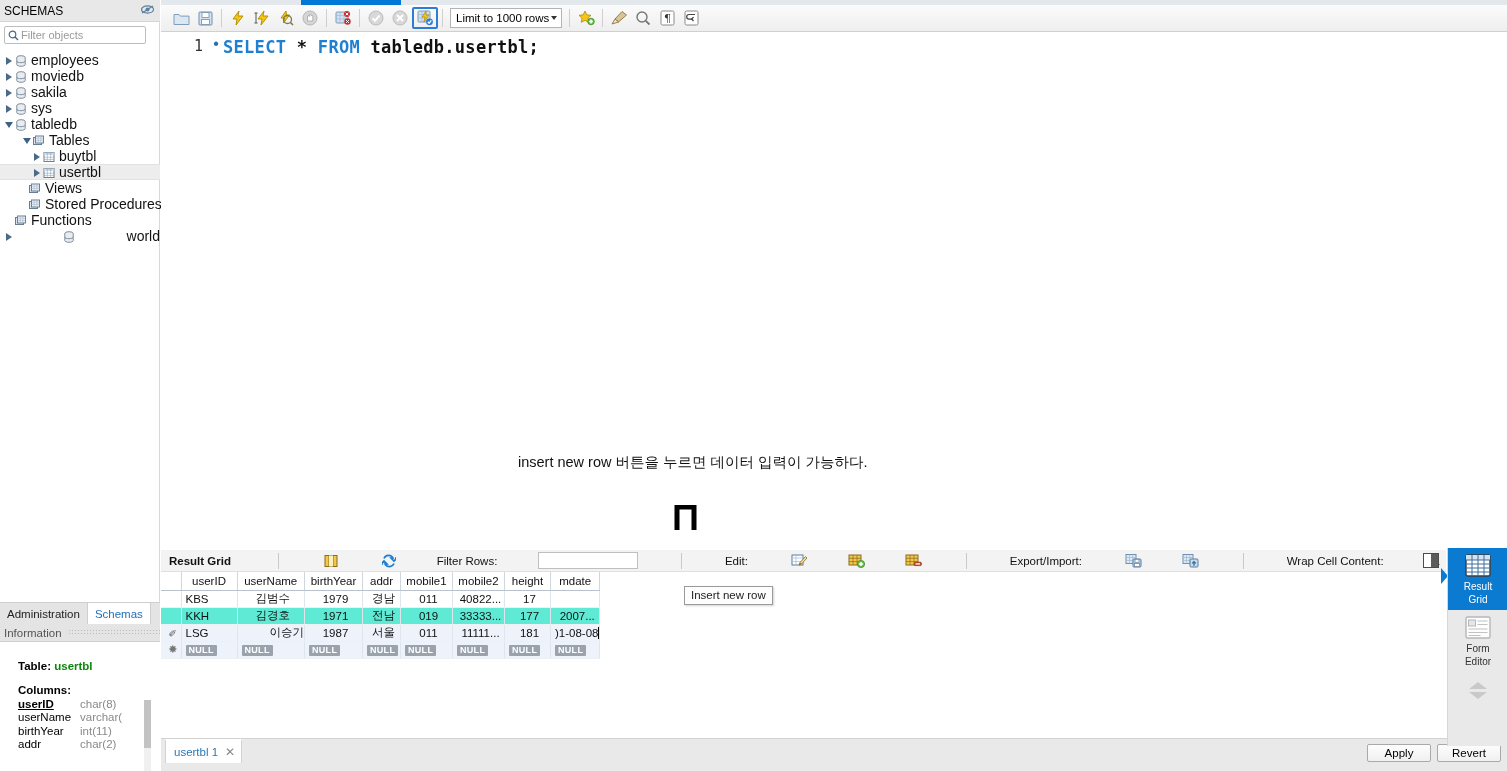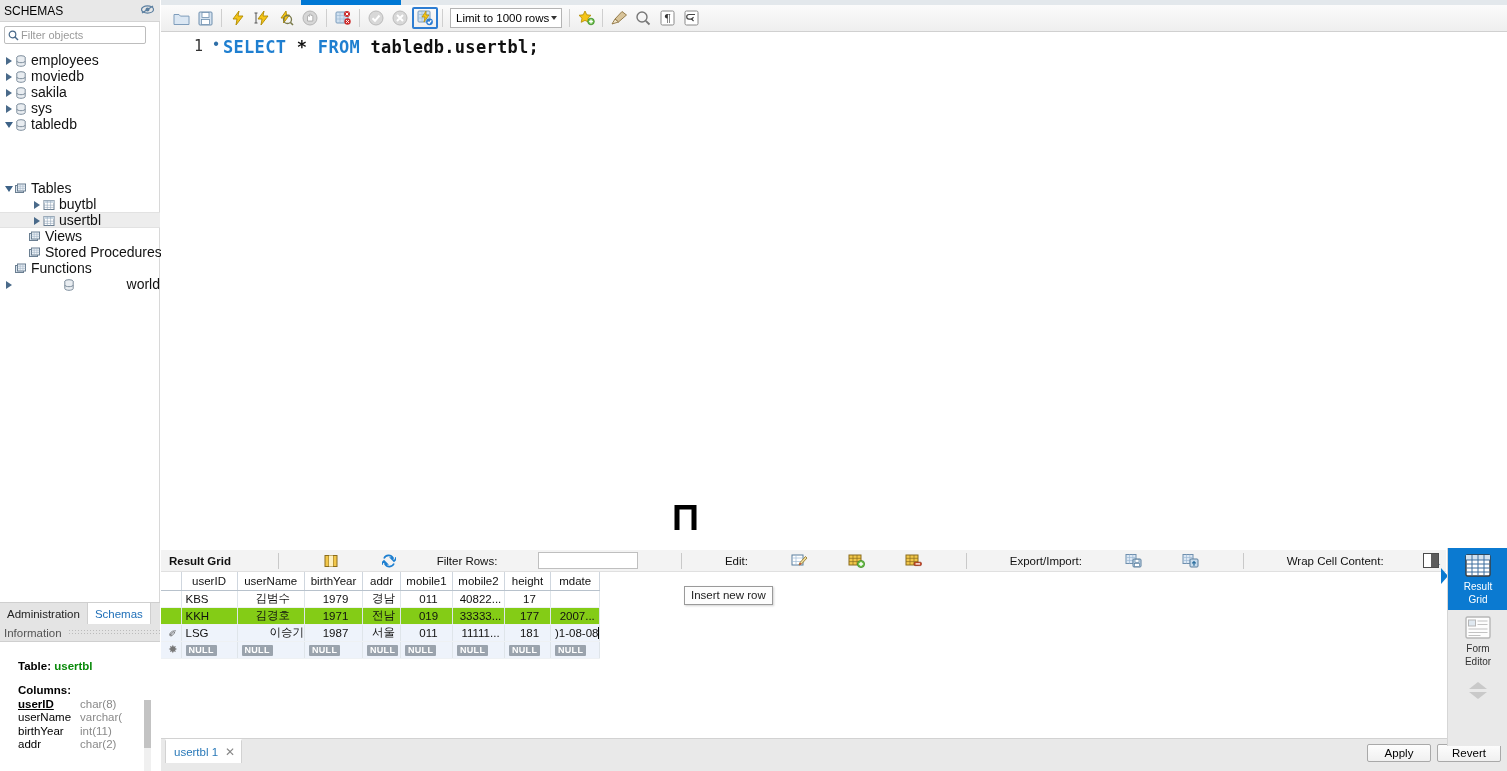--- a/index.html
+++ b/index.html
@@ -170,21 +170,21 @@
     height: 18px; font-size: 11.5px; font-weight: normal; color: #111;
     background: #fff; border-right: 1px solid #cfd6de; border-bottom: 1px solid #b8c2cc;
     text-align: center; padding: 0 2px; white-space: nowrap; overflow: hidden;
   }
   table.grid td {
     height: 17px; font-size: 11.5px; color: #111; padding: 0 0 0 4px;
     border-right: 1px solid #dfe5ea; border-bottom: 1px solid #eef1f4;
     white-space: nowrap; overflow: hidden;
   }
   tr.r-odd td { background: #ffffff; }
-  tr.r-even td { background: #84cc16; }
+  tr.r-even td { background: #5eead4; }
   tr.r-edit td { background: #eef3fb; }
   tr.r-null td { background: #eef3fb; }
   td.rowhdr, th.rowhdr {
     width: 20px; padding: 0; text-align: center;
     background: #fff; border-right: 1px solid #cfd6de;
   }
   td.num { text-align: center; padding: 0; }
   td.ctr { text-align: center; padding: 0; }
   .nullbadge {
     display: inline-block; background: #9aa3ad; color: #fff; font-size: 9px;
@@ -314,21 +314,21 @@
         </div>
         <div class="trow" style="padding-left: 4px;">
           <span class="tri open"></span>
           <span class="db-ico"><svg width="12" height="12" viewBox="0 0 12 12">
               <ellipse cx="6" cy="2.4" rx="4.2" ry="1.7" fill="#e9edf1" stroke="#7d8d9c"></ellipse>
               <path d="M1.8 2.4v7.2c0 .9 1.9 1.7 4.2 1.7s4.2-.8 4.2-1.7V2.4" fill="#e9edf1" stroke="#7d8d9c"></path>
               <path d="M1.8 6c0 .9 1.9 1.7 4.2 1.7s4.2-.8 4.2-1.7" fill="none" stroke="#7d8d9c"></path>
             </svg></span>
           <span class="tlabel">tabledb</span>
         </div>
-        <div class="trow" style="padding-left: 4px; margin-top: 48px;">
+        <div class="trow" style="padding-left: 22px;">
           <span class="tri open"></span>
           <span class="db-ico"><svg width="13" height="12" viewBox="0 0 13 12">
               <rect x="0.5" y="2.5" width="8" height="7" fill="#dbe5ef" stroke="#6a7e91"></rect>
               <rect x="2.5" y="1" width="8" height="7" fill="#eef3f8" stroke="#6a7e91"></rect>
               <path d="M2.5 3.2h8M2.5 5.4h8M5.2 1v7M7.9 1v7" stroke="#9db0c2" stroke-width=".55"></path>
             </svg></span>
           <span class="tlabel">Tables</span>
         </div>
         <div class="trow" style="padding-left: 32px;">
           <span class="tri closed"></span>
@@ -548,20 +548,21 @@
       </div>
     </div>
 
     <div class="editor">
       <div class="codeline">
         <span class="lnum">1</span>
         <span class="lmark">•</span>
         <span class="codetxt" id="sqlcode"><span class="kw">SELECT</span> <span class="op">*</span> <span class="kw">FROM</span> <span class="id">tabledb.usertbl;</span></span>
       </div>
 
+      <div class="annot">insert new row 버튼을 누르면 데이터 입력이 가능하다.</div>
 
       <div class="arrow">
         <svg width="55" height="72" viewBox="0 0 55 72">
           <path d="M19 2 H36 V38 H52 L27.5 69 L3 38 H19 Z" fill="#ffffff" stroke="#000000" stroke-width="5" stroke-linejoin="miter"></path>
         </svg>
       </div>
 
     </div>
 
     <div class="restoolbar">

